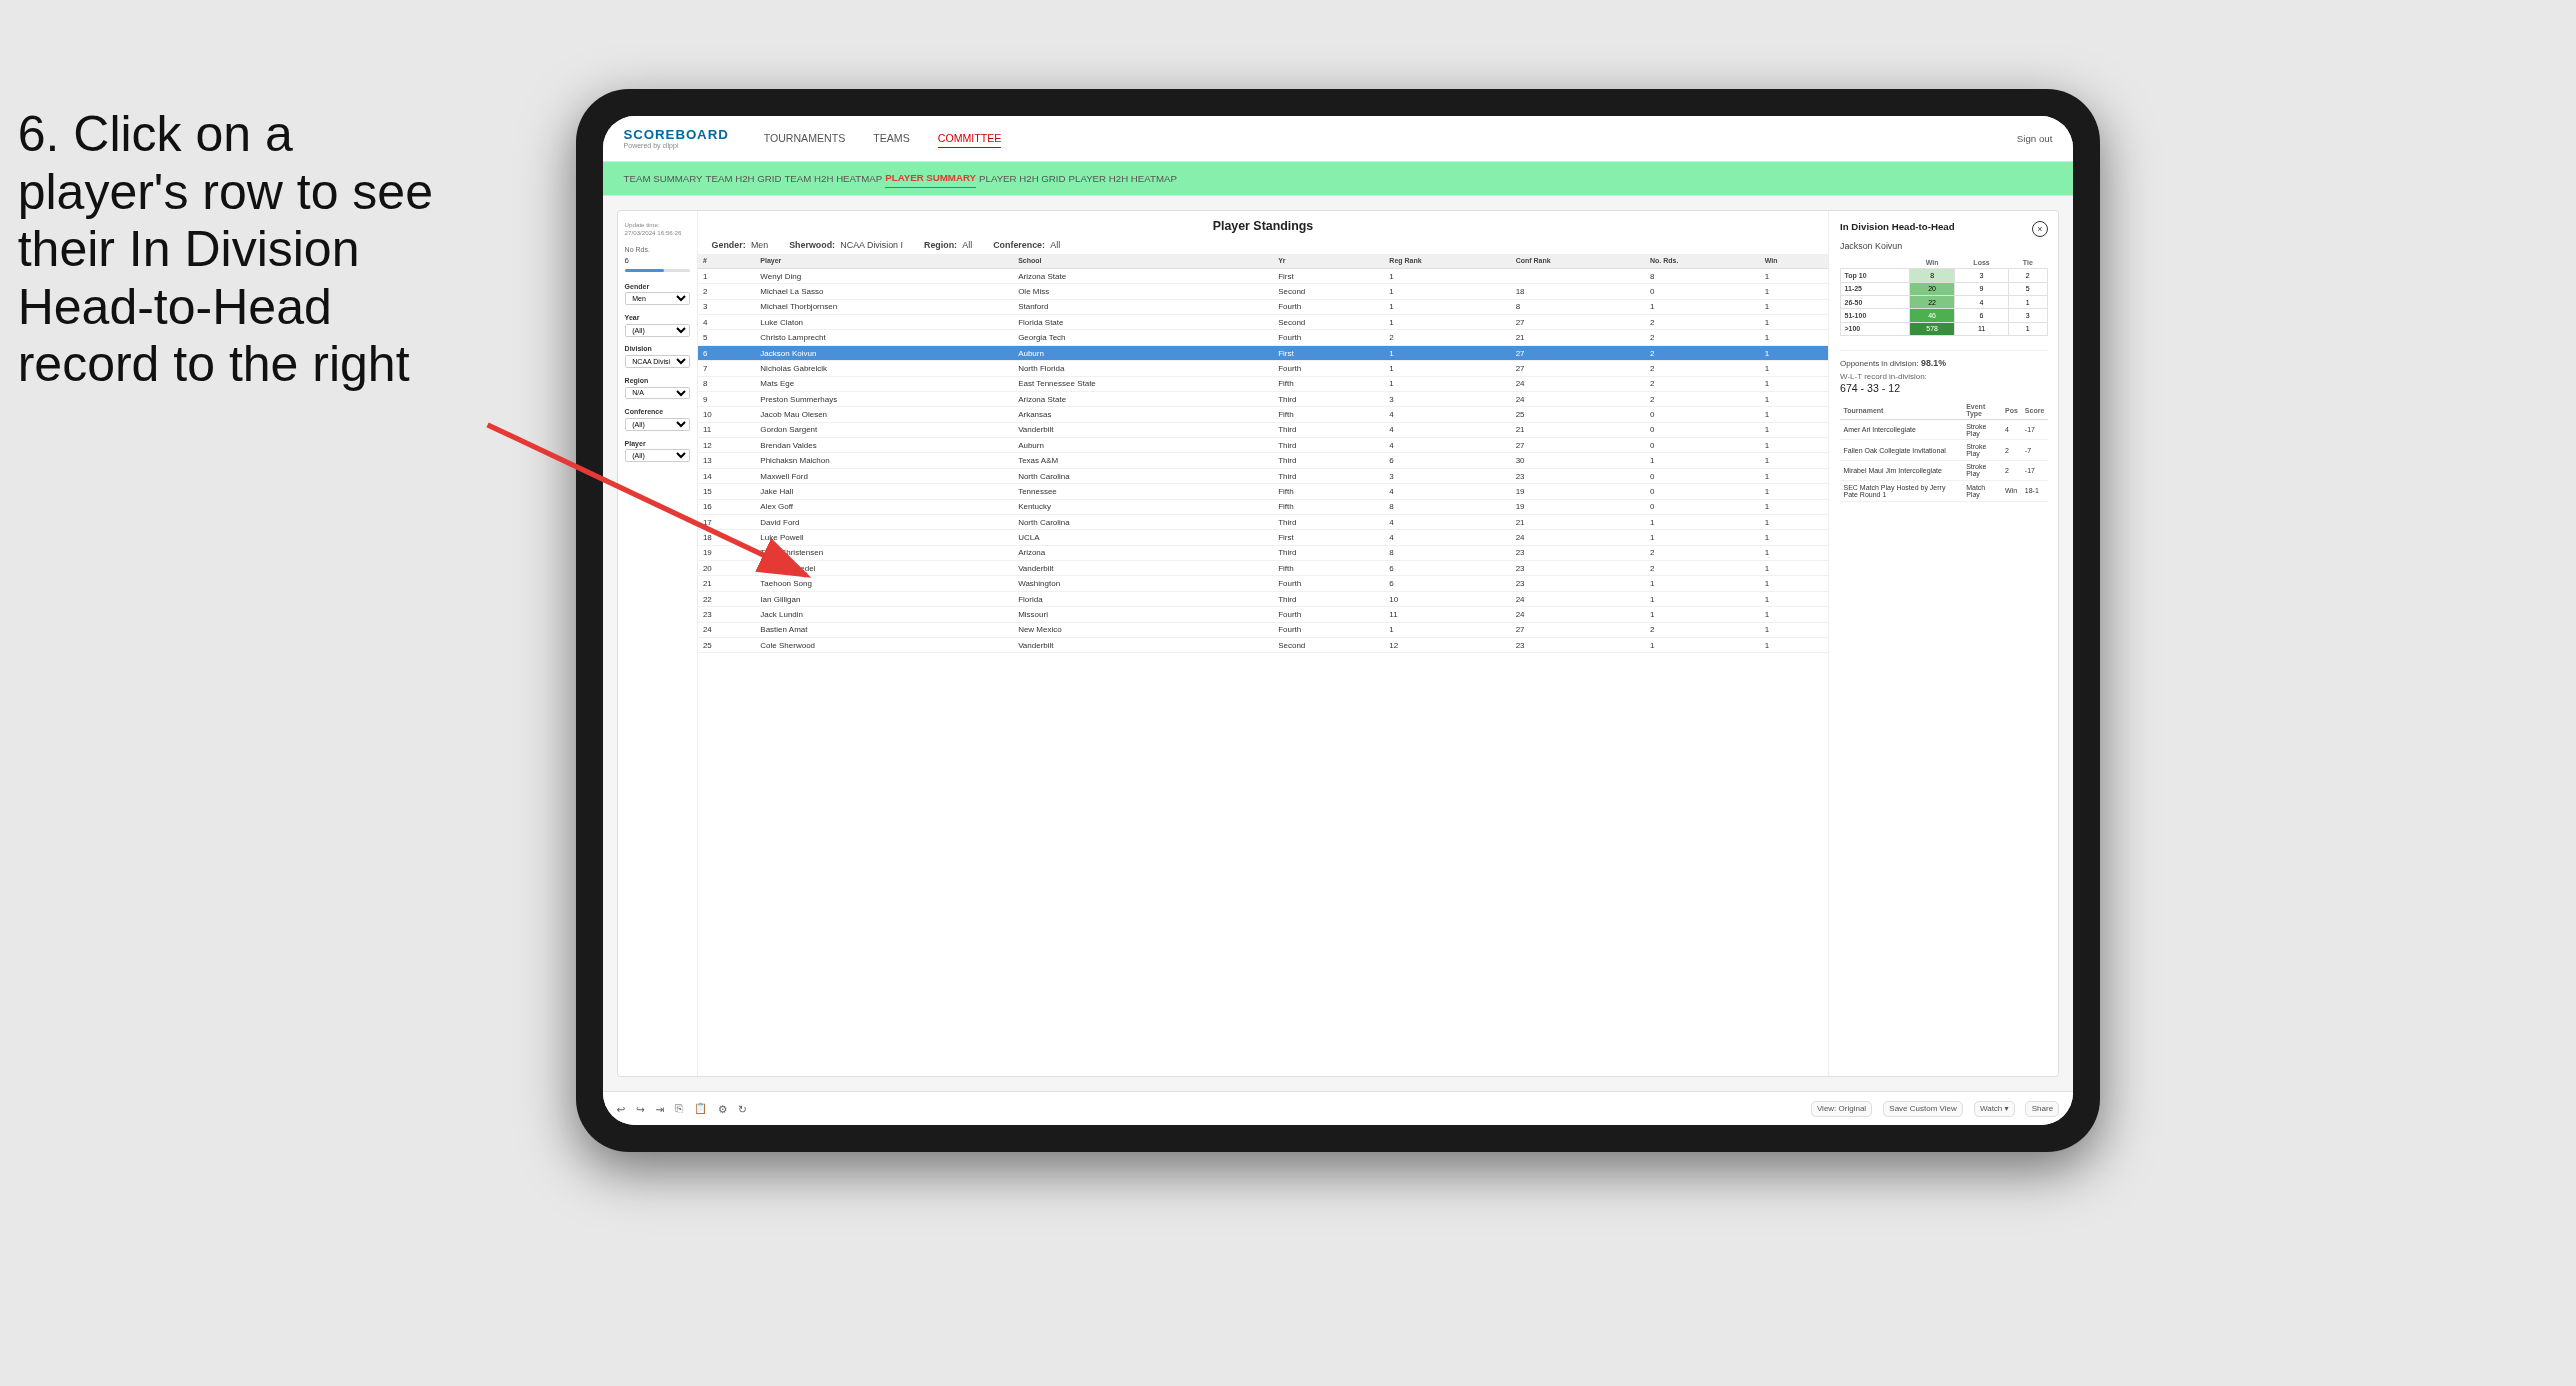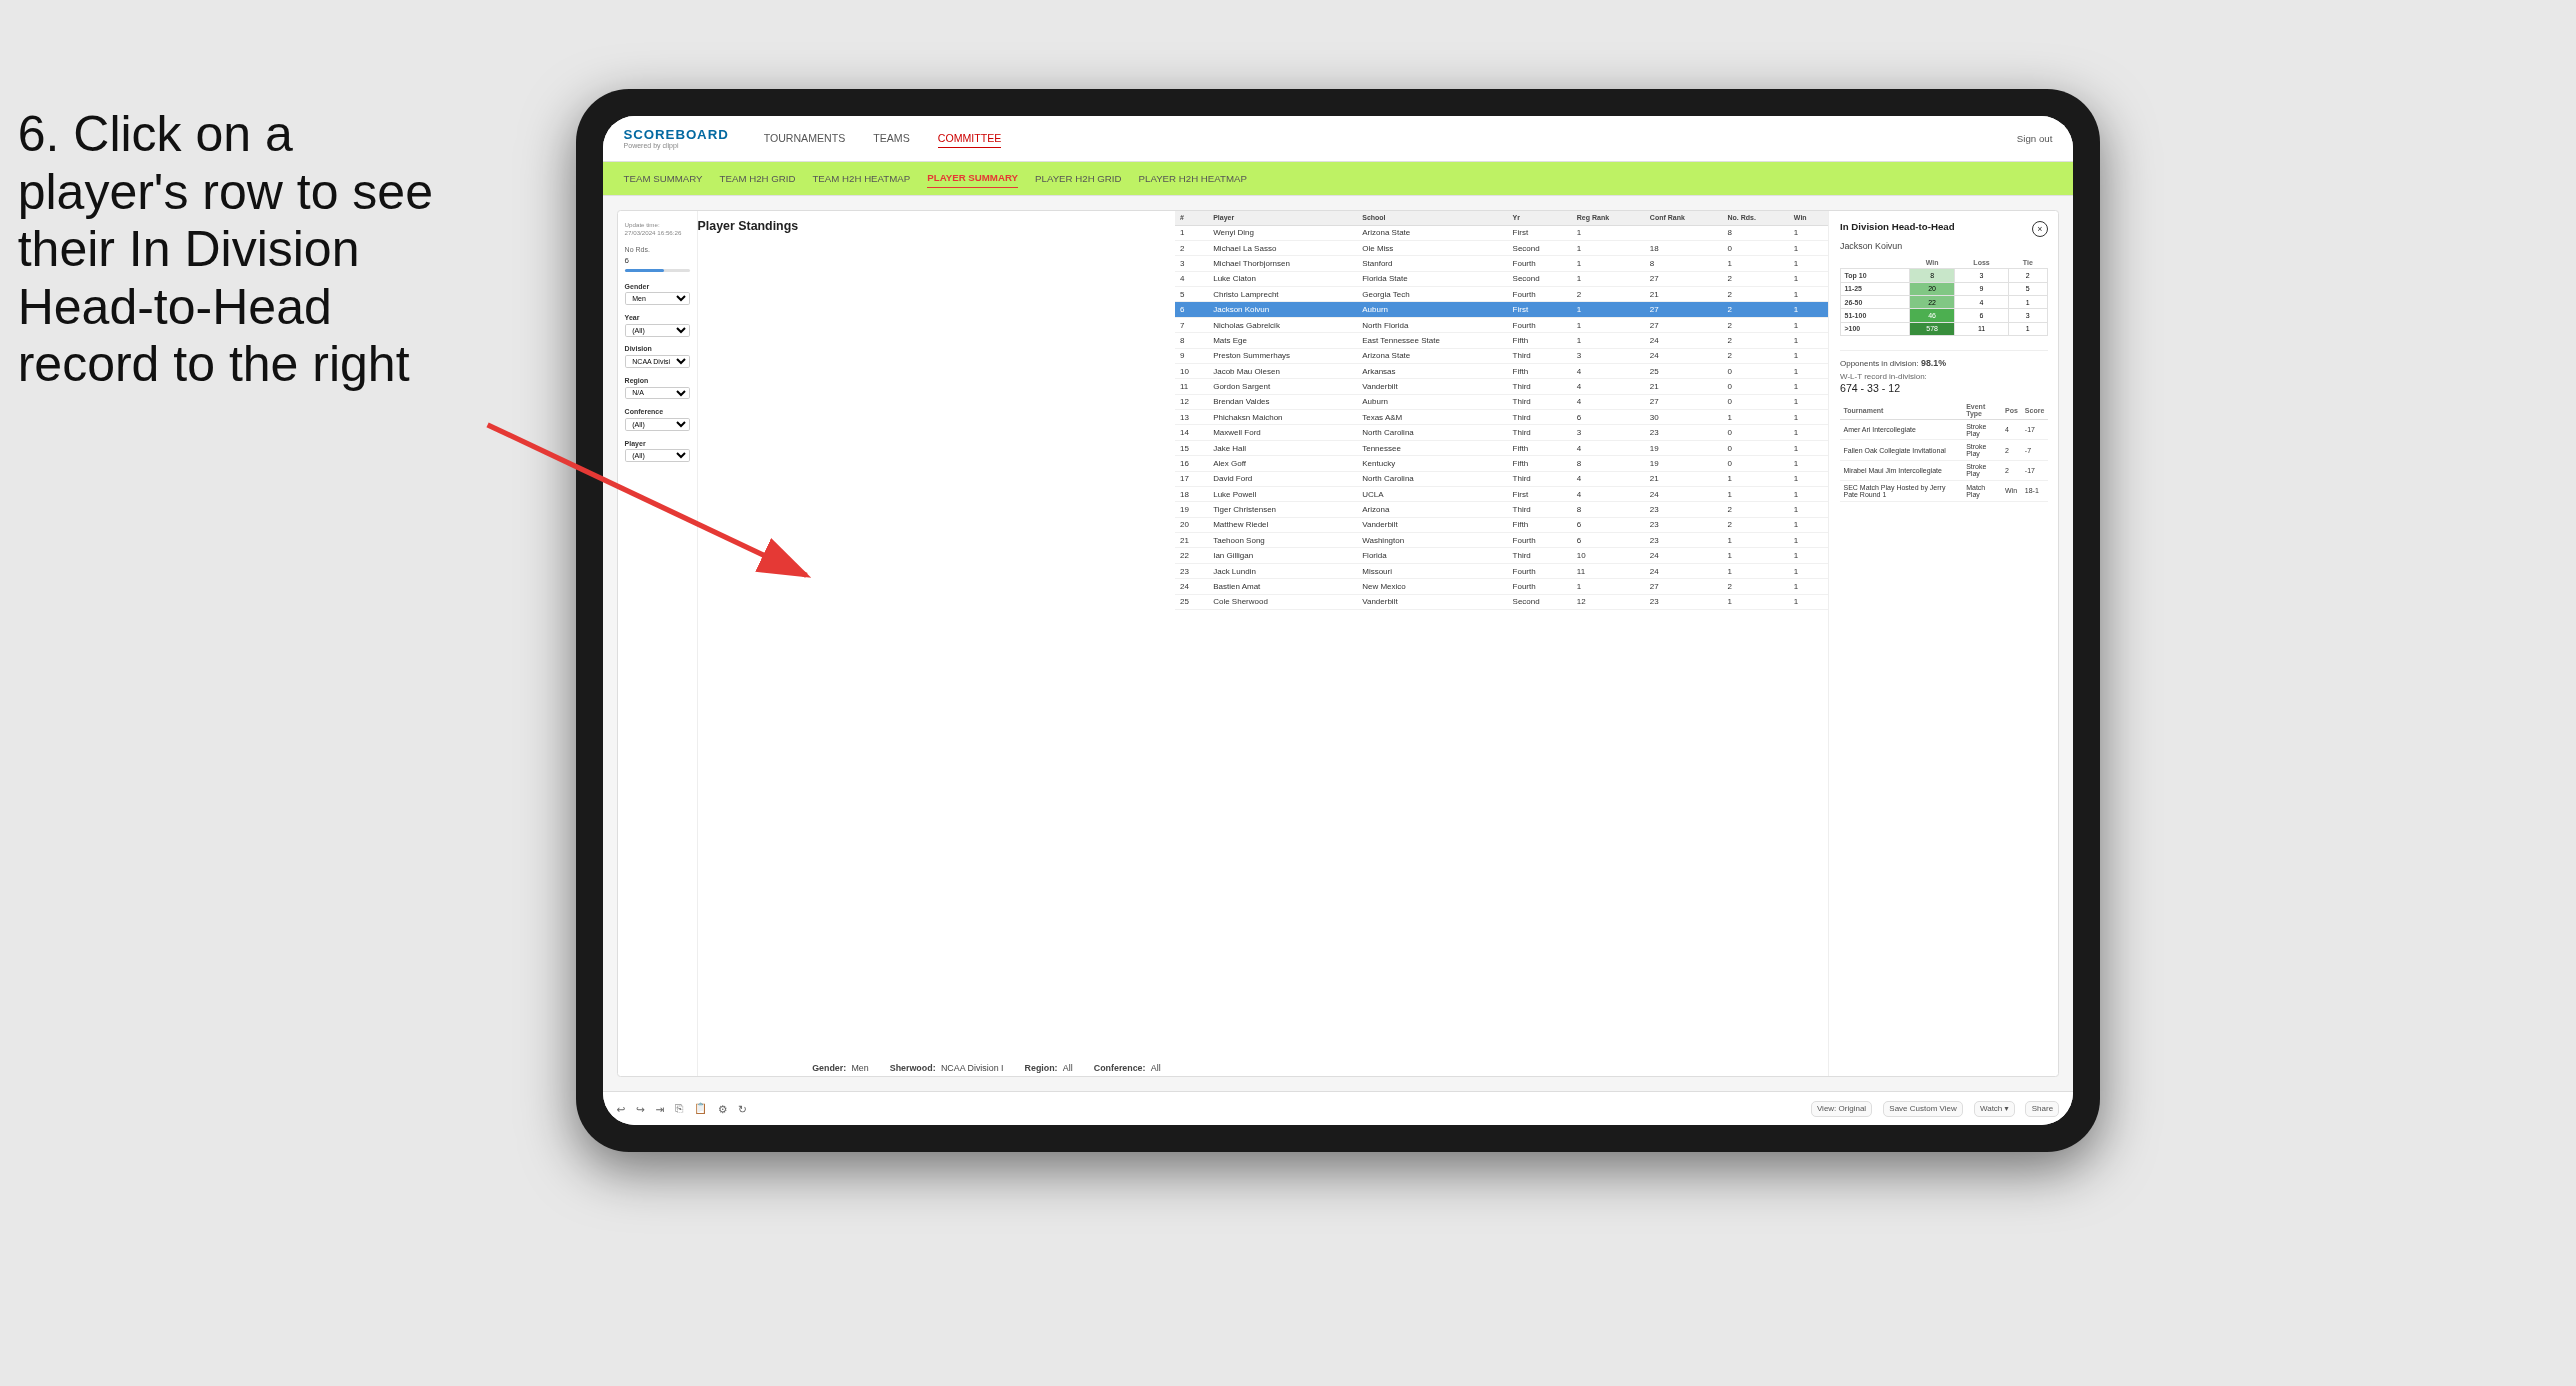--- a/index.html
+++ b/index.html
@@ -98,23 +98,23 @@
       color: #555;
       cursor: pointer;
     }
 
     
     .sub-nav {
       display: flex;
       align-items: center;
       padding: 0 21px;
       height: 34px;
-      background: #bef264;
+      background: #86efac;
       border-bottom: 1.8px solid #e0e0e0;
-      gap: 17px;
+      gap: 3px;
     }
 
     .sub-nav-item {
       font-size: 9.7px;
       color: #555;
       cursor: pointer;
       padding: 3.5px 0;
     }
 
     .sub-nav-item.active {
@@ -186,21 +186,21 @@
 
     .no-rds-label {
       font-size: 7px;
       color: #666;
     }
 
     
     .table-area {
       flex: 1;
       display: flex;
-      flex-direction: row;
+      flex-direction: column;
       overflow: hidden;
     }
 
     .panel-title {
       font-size: 12.4px;
       font-weight: 700;
       color: #222;
       text-align: center;
       padding: 8.9px 0 3.5px;
     }

